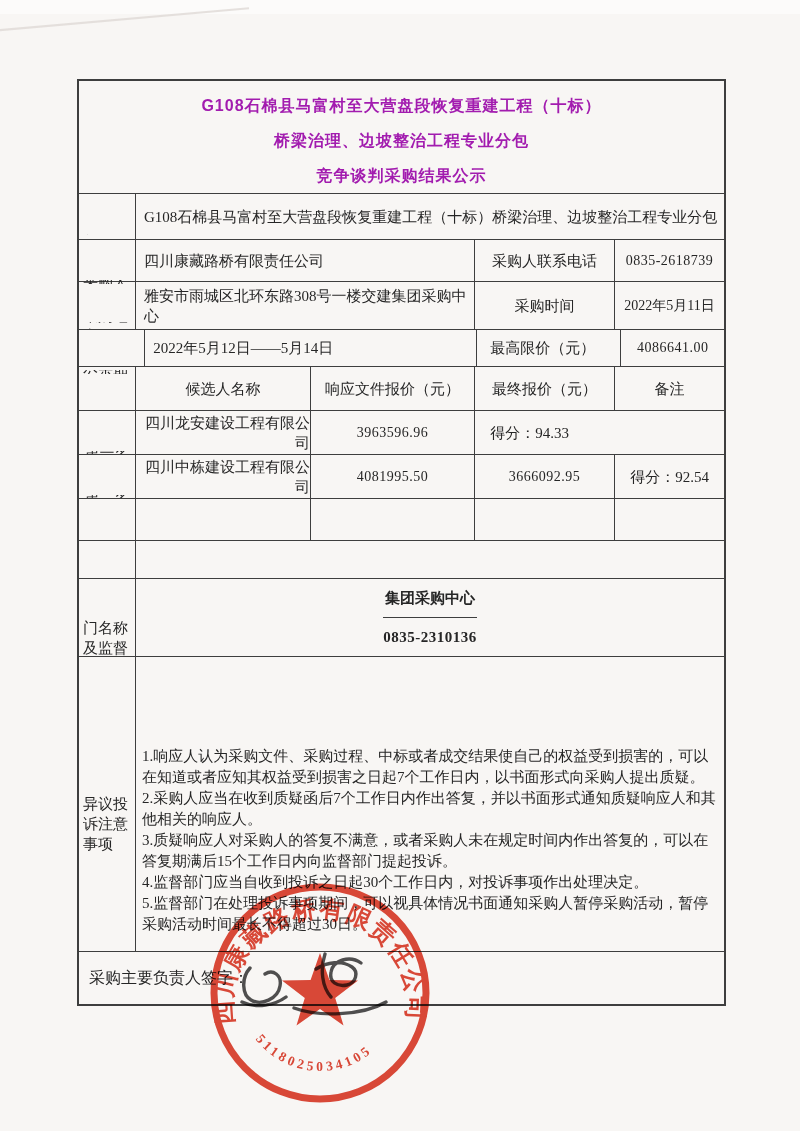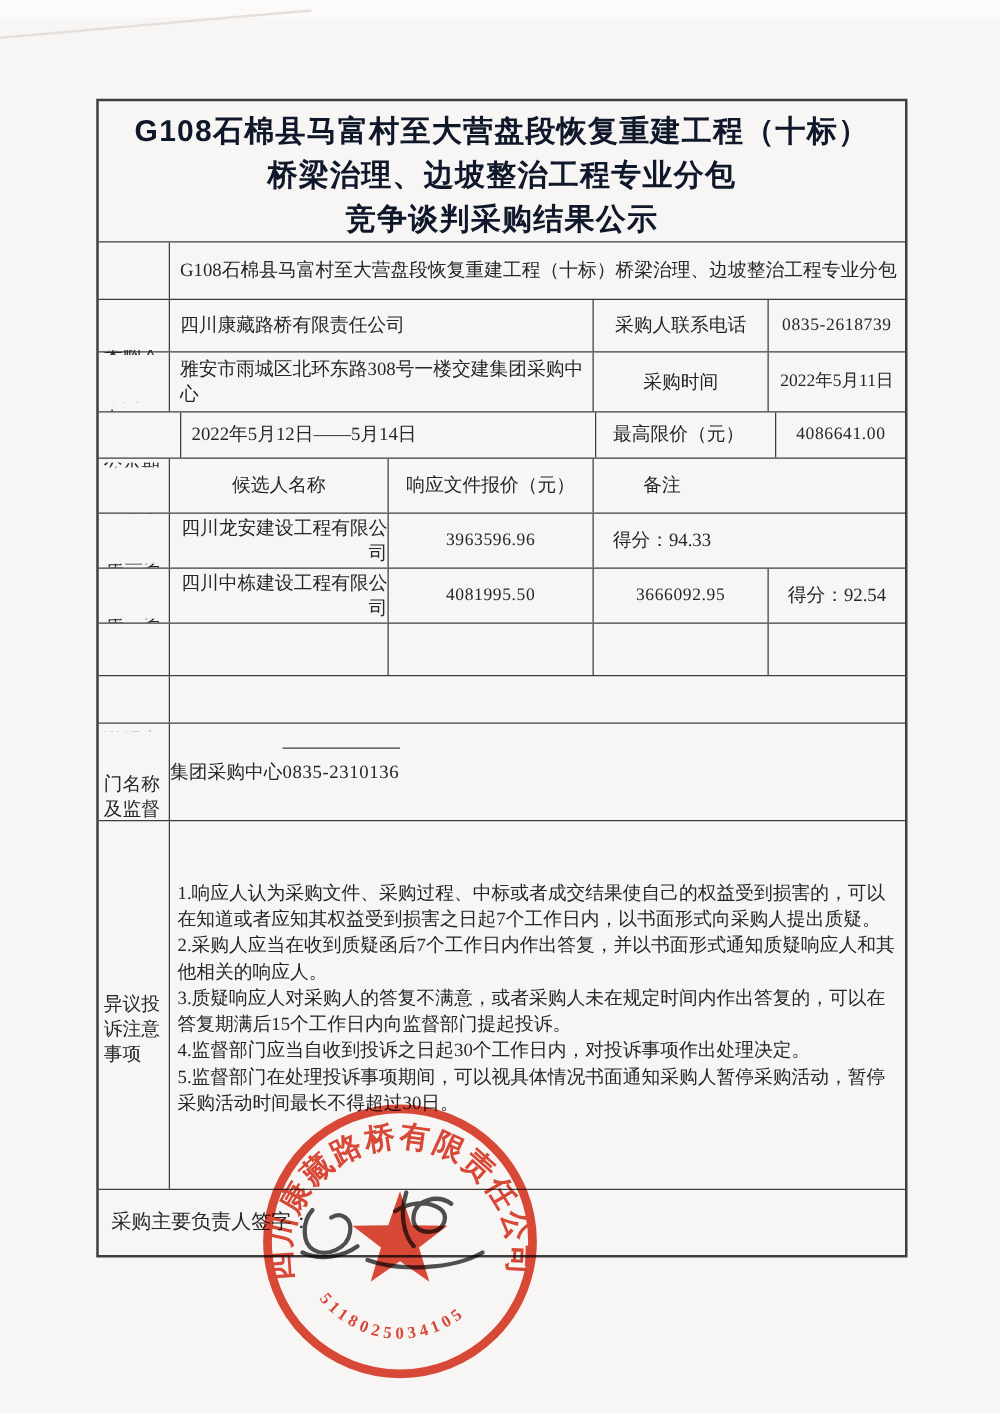--- a/index.html
+++ b/index.html
@@ -56,29 +56,29 @@
   .center{justify-content:center;text-align:right;}
   .left{justify-content:flex-start;text-align:left;padding-left:8px;padding-right:6px;}
   .num{font-size:14px;letter-spacing:.5px;}
 
   .title-cell{
     width:645px;display:flex;flex-direction:column;align-items:center;justify-content:center;
     padding-top:6px;box-sizing:border-box;
   }
   .title-line{
     font-family:"Liberation Sans", sans-serif;font-weight:700;
-    font-size:24px;line-height:35px;letter-spacing:1px;color:#0f172a;text-align:center;
-  }
-
-  .super-right{width:589px;display:flex;flex-direction:row;}
+    font-size:16px;line-height:35px;letter-spacing:1px;color:#a21caf;text-align:center;
+  }
+
+  .super-right{width:589px;display:flex;flex-direction:column;font-weight:bold;}
   .super-sub{height:38px;display:flex;align-items:center;justify-content:center;box-sizing:border-box;font-size:15px;}
   .super-sub + .super-sub{border-top:1.5px solid var(--border,#3e3e3e);height:38.5px;}
 
   .objection-content{
-    width:589px;display:flex;flex-direction:column;justify-content:center;
+    width:589px;display:flex;flex-direction:column;justify-content:flex-end;
     padding:6px 8px 16px 6px;box-sizing:border-box;align-items:stretch;
   }
   .objection-item{font-size:15px;line-height:21px;text-align:left;}
 
   .sign-cell{width:645px;display:flex;align-items:center;padding-left:10px;box-sizing:border-box;font-size:16px;}
 
   
   .seal-wrap{position:absolute;left:205px;top:878px;width:230px;height:230px;
     mix-blend-mode:multiply;opacity:.92;pointer-events:none;}
   .seal-svg{width:230px;height:230px;}
@@ -127,20 +127,21 @@
     <div class="cell w-label label-cell">公示期</div>
     <div class="cell w-val left">2022年5月12日——5月14日</div>
     <div class="cell w-sub center">最高限价（元）</div>
     <div class="cell w-remark center num">4086641.00</div>
   </div>
 
   <div class="row r-chead">
     <div class="cell w-label label-cell">候选人及排序</div>
     <div class="cell w-name center">候选人名称</div>
     <div class="cell w-bid center">响应文件报价（元）</div>
+    <div class="cell w-final center">最终报价（元）</div>
     <div class="cell w-remark center">备注</div>
   </div>
 
   <div class="row r-cand">
     <div class="cell w-label center">第一名</div>
     <div class="cell w-name center">四川龙安建设工程有限公司</div>
     <div class="cell w-bid center num">3963596.96</div>
     <div class="cell w-remark center">得分：94.33</div>
   </div>
 

